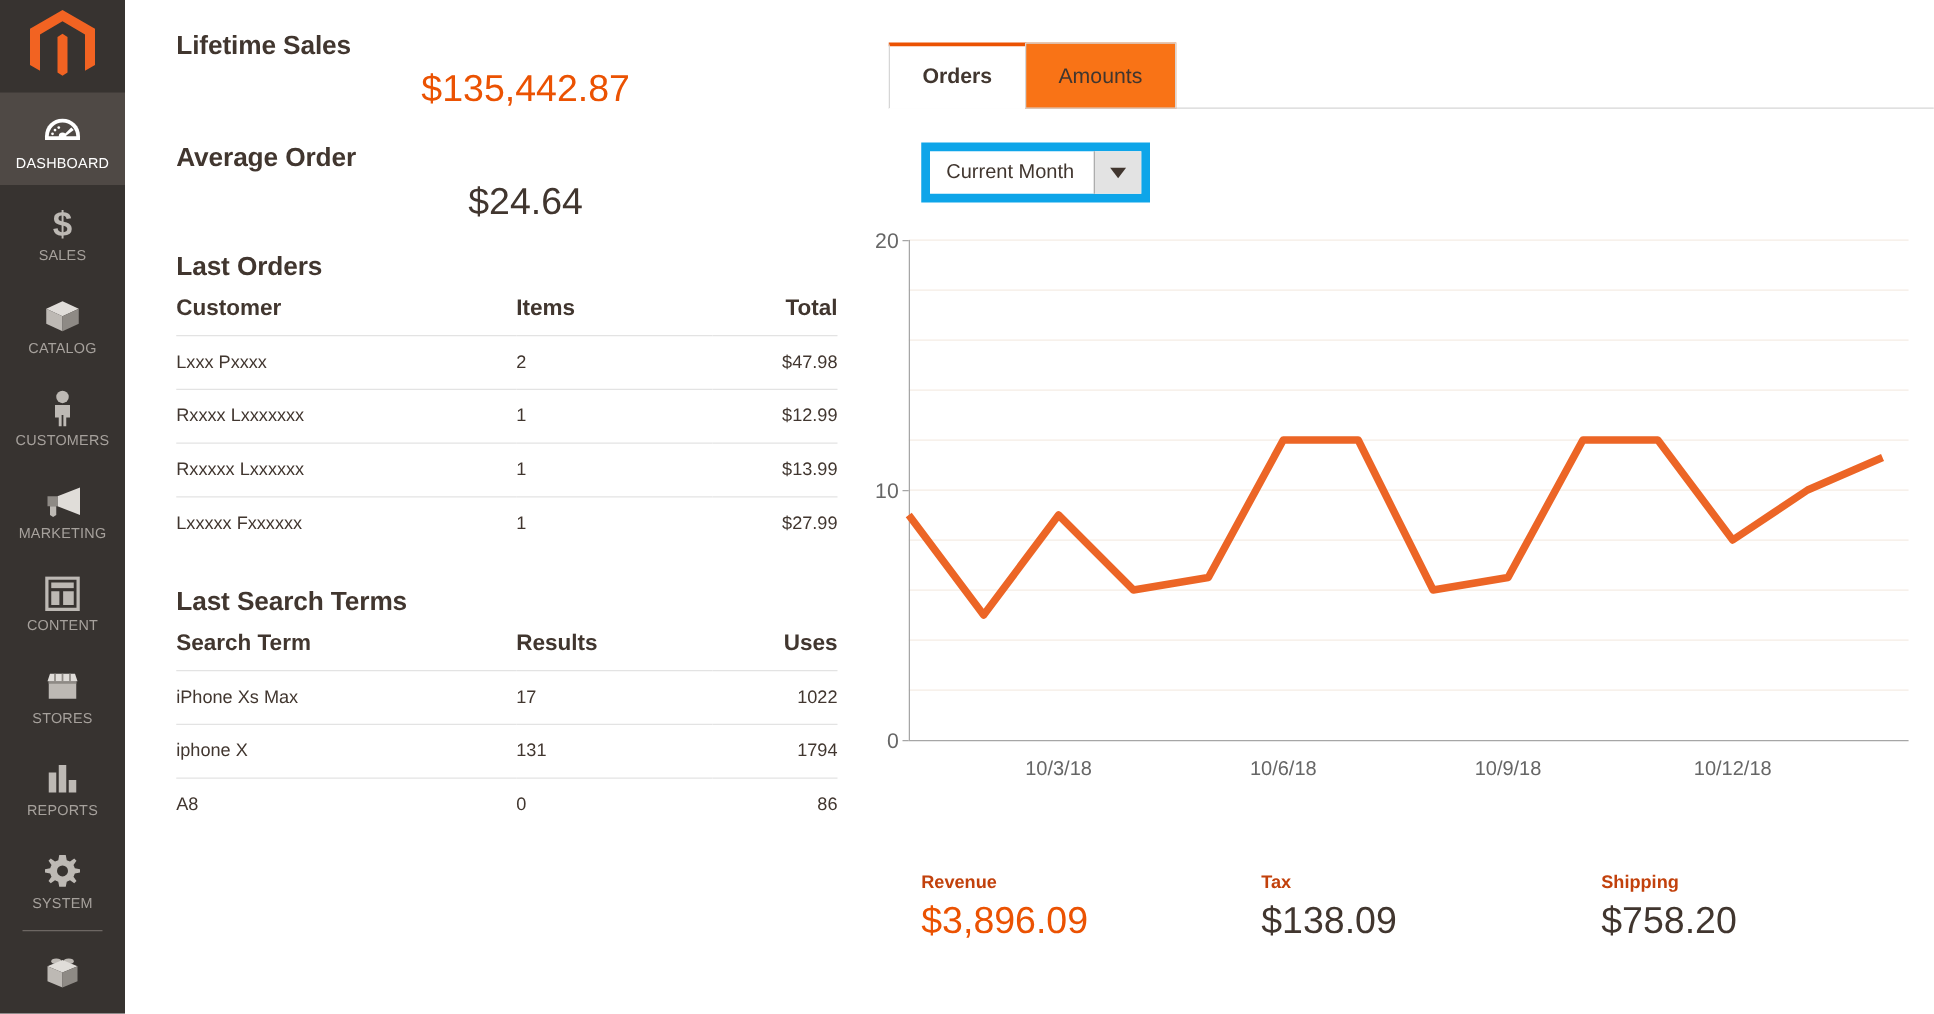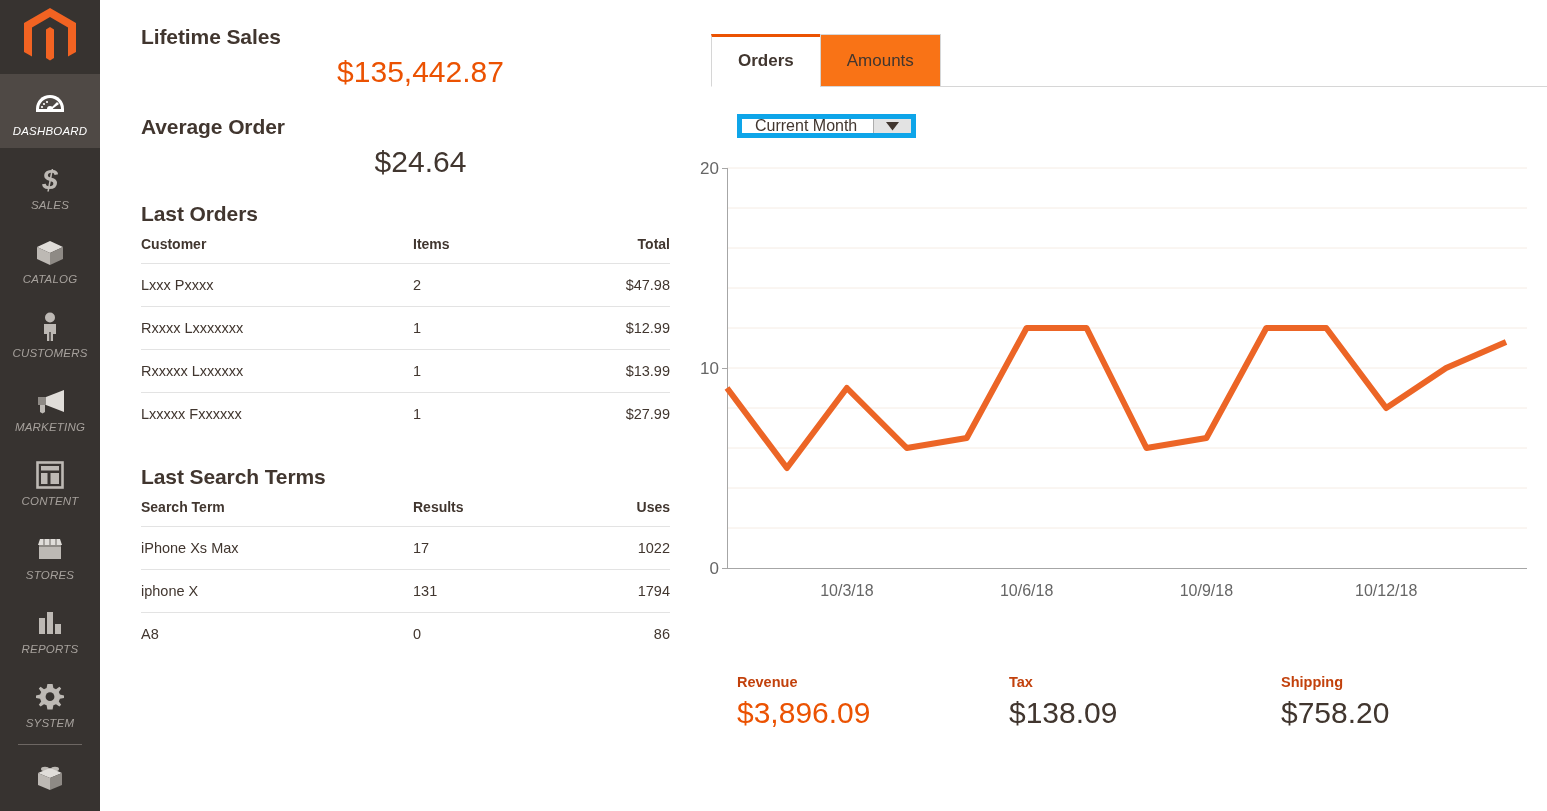--- a/index.html
+++ b/index.html
@@ -32,21 +32,20 @@
     justify-content: center;
   }
   .logo-svg { display:block; }
 
   .nav-item {
     position: relative;
     padding: 14px 2px 10px 2px;
     text-align: center;
     cursor: pointer;
     min-height: 70px;
-    font-style: italic;
   }
   .nav-item.active {
     background: #4f4945;
   }
   .nav-item.active .nav-label { color: #ffffff; }
   .nav-item.active .nav-icon svg { fill: #ffffff; }
   .nav-icon {
     height: 34px;
     display: flex;
     align-items: center;
@@ -107,21 +106,21 @@
   }
 
   table.dash-table {
     width: 529px;
     border-collapse: collapse;
     font-size: 14.5px;
   }
   table.dash-table th {
     text-align: left;
     font-weight: bold;
-    font-size: 14px;
+    font-size: 18px;
     color: #41362f;
     padding: 0 0 11px 0;
     white-space: nowrap;
   }
   table.dash-table td {
     padding: 13px 0 13px 0;
     border-top: 1px solid #e3e3e3;
     color: #41362f;
     font-size: 14.5px;
     white-space: nowrap;
@@ -168,23 +167,23 @@
     border-top: 3px solid #eb5202;
     font-weight: bold;
     padding-top: 13px;
   }
 
   .filter-row {
     padding: 27px 0 0 37px;
   }
   .select-box {
     display: inline-flex;
-    border: 5px solid #0ea5e9;
+    border: 7px solid #0ea5e9;
     background: #fff;
-    height: 24px;
+    height: 48px;
     align-items: stretch;
     cursor: pointer;
   }
   .select-label {
     padding: 0 16px 0 13px;
     display: flex;
     align-items: center;
     font-size: 16px;
     color: #41362f;
     line-height: 34px;

